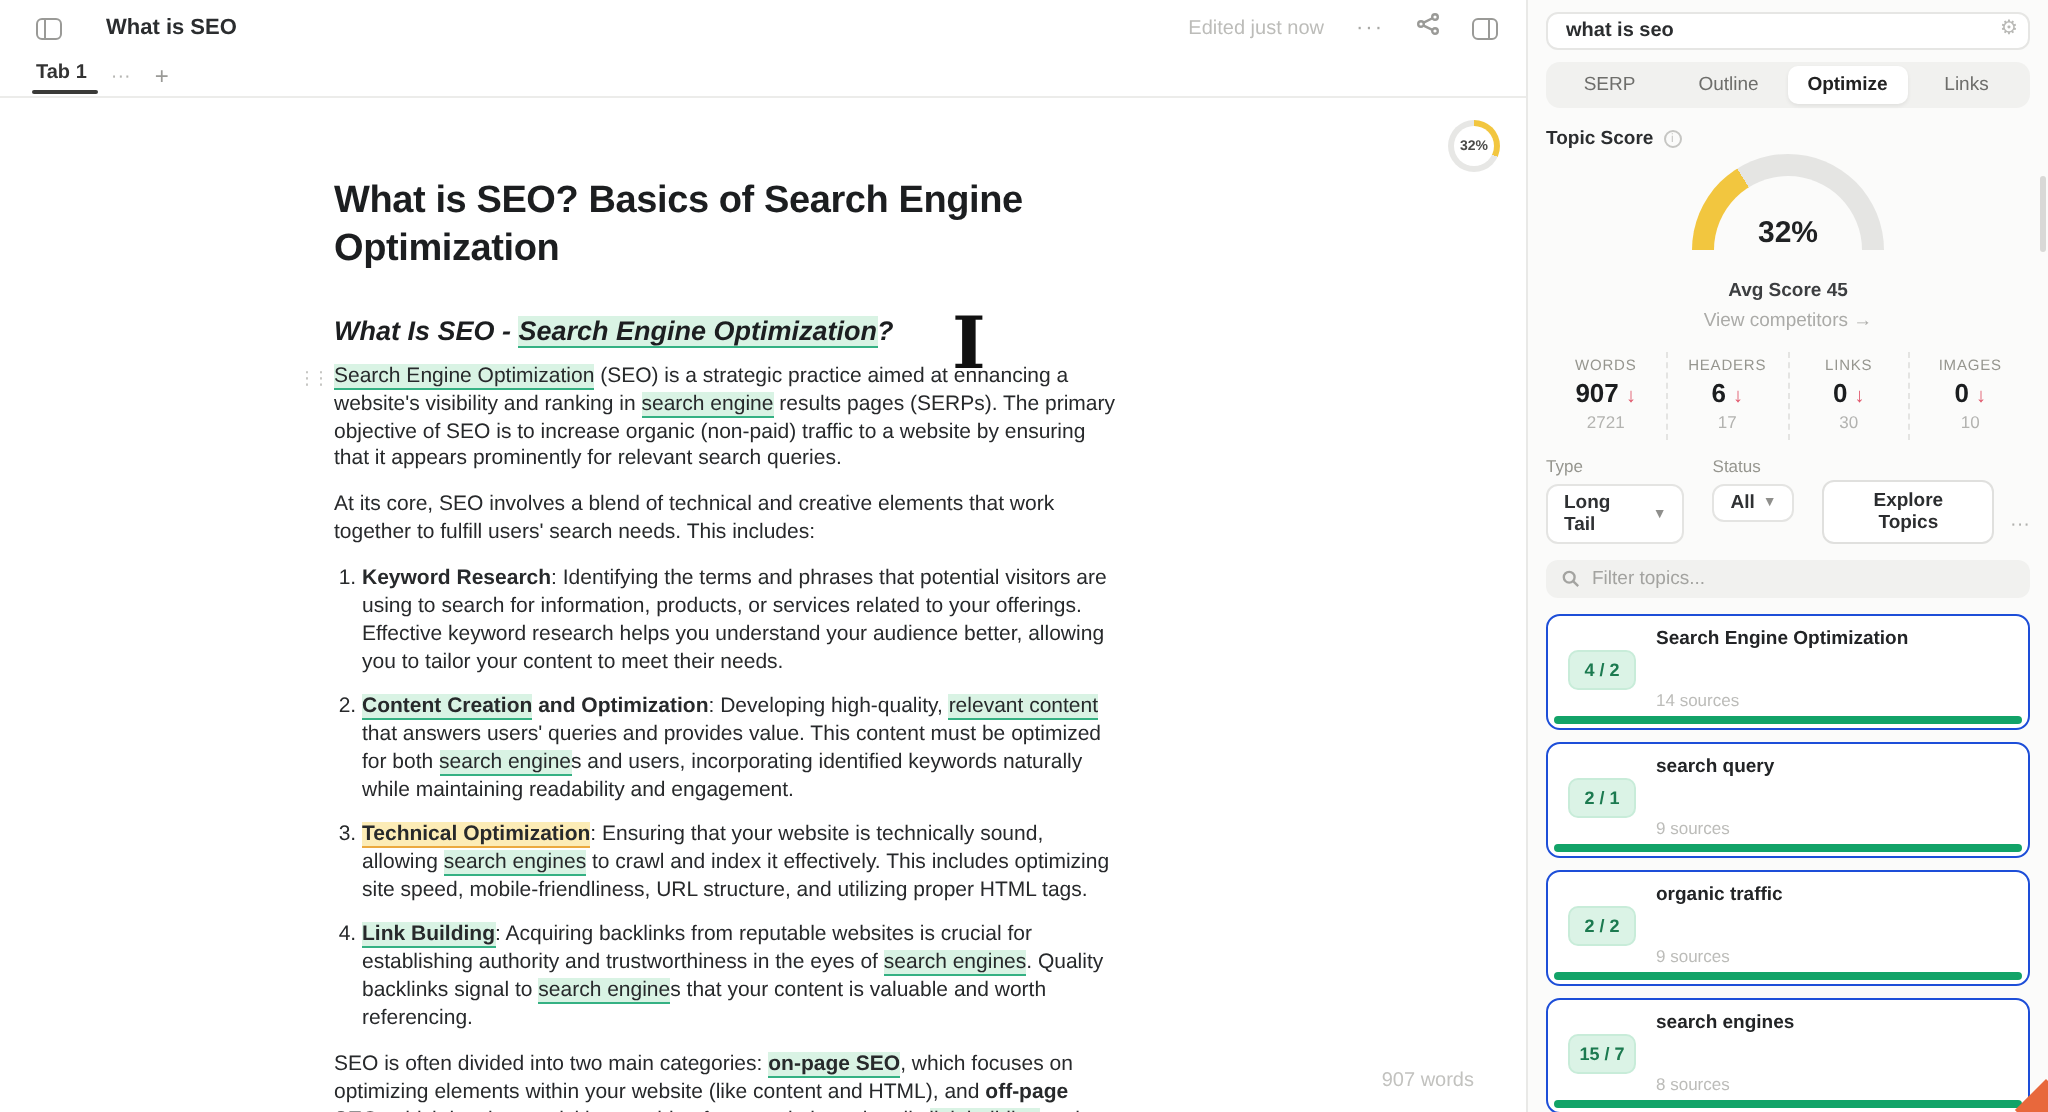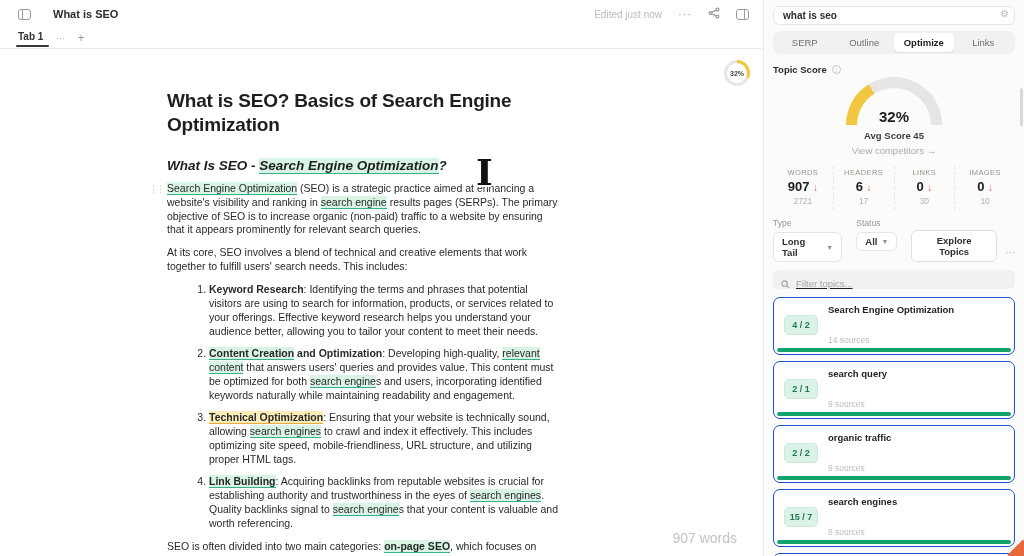--- a/index.html
+++ b/index.html
@@ -29,28 +29,28 @@
   .score-badge { position:absolute; top:11px; right:13px; width:26px; height:26px; border-radius:50%;
     background:conic-gradient(#f2c63f 0deg 115deg, #e7e7e5 115deg 360deg); display:flex; align-items:center; justify-content:center; }
   .score-badge .inner { width:20px; height:20px; background:#fff; border-radius:50%; display:flex; align-items:center; justify-content:center;
     font-size:7px; font-weight:800; color:#4a4a48; }
 
   .doc { width:392px; margin:40px 0 0 167px; }
   .doc h1 { font-size:19px; line-height:1.28; font-weight:800; letter-spacing:-0.2px; color:#1c1e20; }
   .doc h2 { font-size:13.5px; font-weight:800; margin-top:20px; color:#1c1e20;font-style:italic; }
   .doc p { font-size:10.5px; line-height:1.33; margin-top:9px; color:#27292b; }
   .doc ol { margin:9px 0 0 14px; }
-  .doc li { font-size:10.5px; line-height:1.33; margin-bottom:8px; color:#27292b;margin-left:28px; }
+  .doc li { font-size:10.5px; line-height:1.33; margin-bottom:8px; color:#27292b; }
   .seg-b { font-weight:700; }
   .seg-gu { background:#d9f3e4; border-bottom:1.5px solid #35b183; }
   .seg-y { background:#fcecb6; border-bottom:1.5px solid #eba93f; }
   .p-handle-wrap { position:relative; }
   .drag-handle { position:absolute; left:-18px; top:2px; font-size:9px; letter-spacing:-2px; color:#c3c3c0; }
 
-  .word-count { position:absolute; right:26px; bottom:10px; font-size:14px; color:#c2c2bf; }
+  .word-count { position:absolute; right:26px; bottom:10px; font-size:10px; color:#c2c2bf; }
 
   .ibeam { position:absolute; left:476px; top:102px; font-family:"DejaVu Serif", serif; font-size:36px; font-weight:700; color:#111;
     text-shadow:-1.5px 0 0 #fff, 1.5px 0 0 #fff, 0 -1.5px 0 #fff, 0 1.5px 0 #fff; pointer-events:none; z-index:5; }
 
   
   .right { position:relative; width:260px; height:556px; background:#fbfbfa; padding:5px 9px 0 9px; }
   .search-row { position:relative; }
   .search-input { width:100%; height:19px; border:1px solid #e6e6e4; border-radius:6px; background:#fff; padding:0 22px 0 9px;
     font-size:10px; font-weight:700; color:#2b2d2f; font-family:"Liberation Sans", sans-serif; outline:none; }
   .gear { position:absolute; right:6px; top:3px; font-size:10px; color:#b9b9b6; cursor:pointer; }
@@ -60,42 +60,42 @@
 
   .ts-head { display:flex; align-items:center; gap:5px; margin-top:10px; }
   .ts-label { font-size:9.5px; font-weight:700; color:#2b2d2f; }
   .info-ic { width:9px; height:9px; border:1px solid #c6c6c3; border-radius:50%; color:#c6c6c3; font-size:6px; line-height:8px; text-align:center; }
   .gauge-wrap { text-align:center; margin-top:2px; }
   .gauge { position:relative; width:96px; height:48px; margin:0 auto; overflow:hidden; }
   .gauge .ring { position:absolute; left:0; top:0; width:96px; height:96px; border-radius:50%;
     background:conic-gradient(from 270deg, #f2c63f 0deg 58deg, #e5e5e3 58deg 180deg, transparent 180deg 360deg); }
   .gauge .hole { position:absolute; left:11px; top:11px; width:74px; height:74px; border-radius:50%; background:#fbfbfa; }
   .gauge .val { position:absolute; left:0; right:0; bottom:0; font-size:15px; font-weight:800; color:#202224; }
-  .avg-score { font-size:9.5px; font-weight:600; color:#3c3e40; margin-top:5px; }
+  .avg-score { font-size:9.5px; font-weight:600; color:#3c3e40; margin-top:15px; }
   .view-comp { font-size:9.5px; color:#ababa8; margin-top:4px; cursor:pointer; }
 
   .stats { display:flex; margin-top:10px; }
   .stat { flex:1; text-align:center; padding:2px 0 4px; }
   .stat + .stat { border-left:1px dashed #e4e4e2; }
   .stat .lbl { font-size:7.5px; letter-spacing:.4px; color:#96968f; }
   .stat .val { font-size:13px; font-weight:800; color:#1b1d1f; margin-top:2px; }
   .stat .val .arr { font-size:10px; font-weight:400; color:#e0566a; }
   .stat .tgt { font-size:8.5px; color:#b3b3b0; margin-top:2px; }
 
   .filter-head { display:flex; margin-top:8px; }
   .fh-col { margin-right:14px; }
   .fh-lbl { font-size:8.5px; color:#96968f; margin-bottom:3px; }
   .pill { display:inline-flex; align-items:center; gap:4px; border:1px solid #e4e4e2; background:#fff; border-radius:6px;
     padding:3px 8px; font-size:9.5px; font-weight:600; color:#2f3133; cursor:pointer; }
   .pill .chev { font-size:7px; color:#8f8f8c; }
   .fh-right { margin-left:auto; display:flex; align-items:flex-end; gap:8px; }
   .explore-btn { border:1px solid #e0e0de; background:#fff; border-radius:6px; padding:4px 9px; font-size:9.5px; font-weight:700; color:#2b2d2f; cursor:pointer; }
   .fh-dots { font-size:10px; color:#b0b0ad; padding-bottom:4px; cursor:pointer; }
 
-  .filter-box { display:flex; align-items:flex-end; gap:6px; margin-top:8px; background:#f1f1ef; border-radius:6px; height:19px; padding:0 8px;text-decoration:underline; }
+  .filter-box { display:flex; align-items:center; gap:6px; margin-top:8px; background:#f1f1ef; border-radius:6px; height:19px; padding:0 8px; }
   .filter-box svg { flex:none; }
   .filter-input { border:none; background:transparent; outline:none; font-size:9.5px; color:#333; width:100%;
     font-family:"Liberation Sans", sans-serif; }
   .filter-input::placeholder { color:#a3a3a0; }
 
   .topics { margin-top:8px; }
   .topic-card { position:relative; background:#fff; border:1px solid #1d4ed8; border-radius:7px; margin-bottom:6px;
     padding:6px 10px 9px; cursor:pointer; overflow:hidden; }
   .tc-row { display:flex; align-items:center; gap:10px; }
   .tc-badge { flex:none; min-width:34px; text-align:center; background:#dbf3e6; color:#1c7a50; font-size:9px; font-weight:700;

